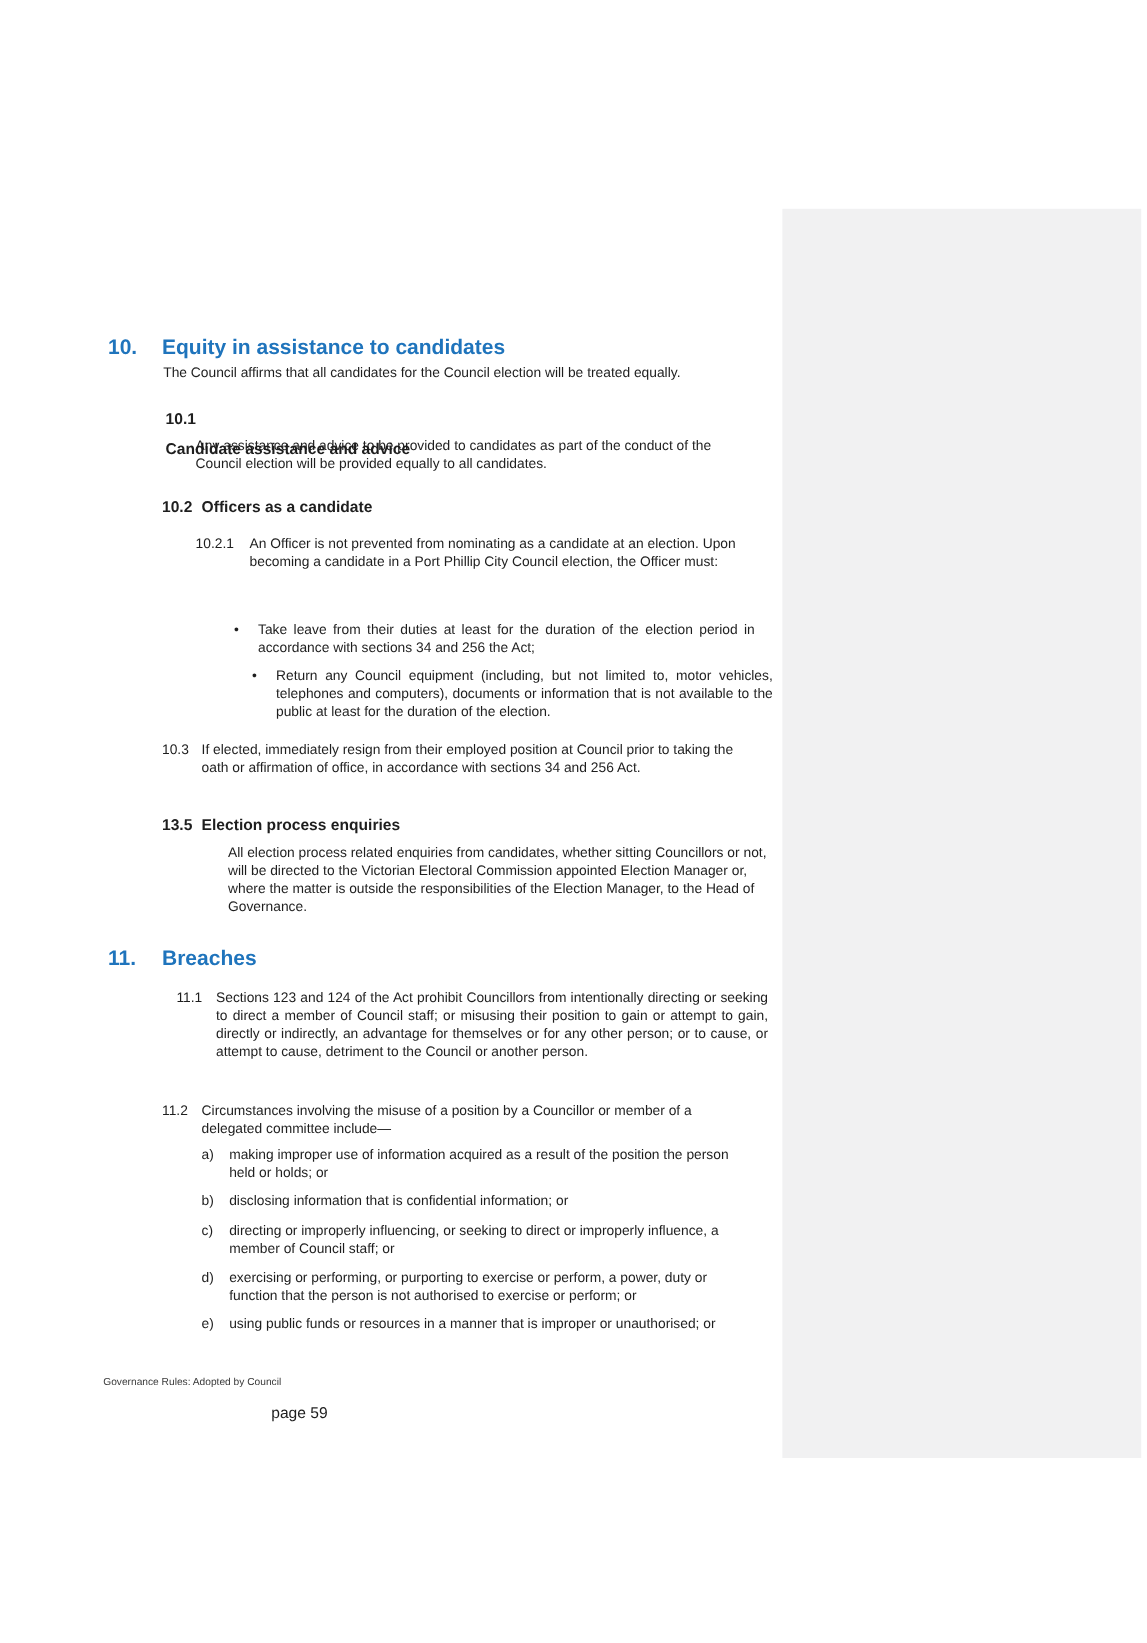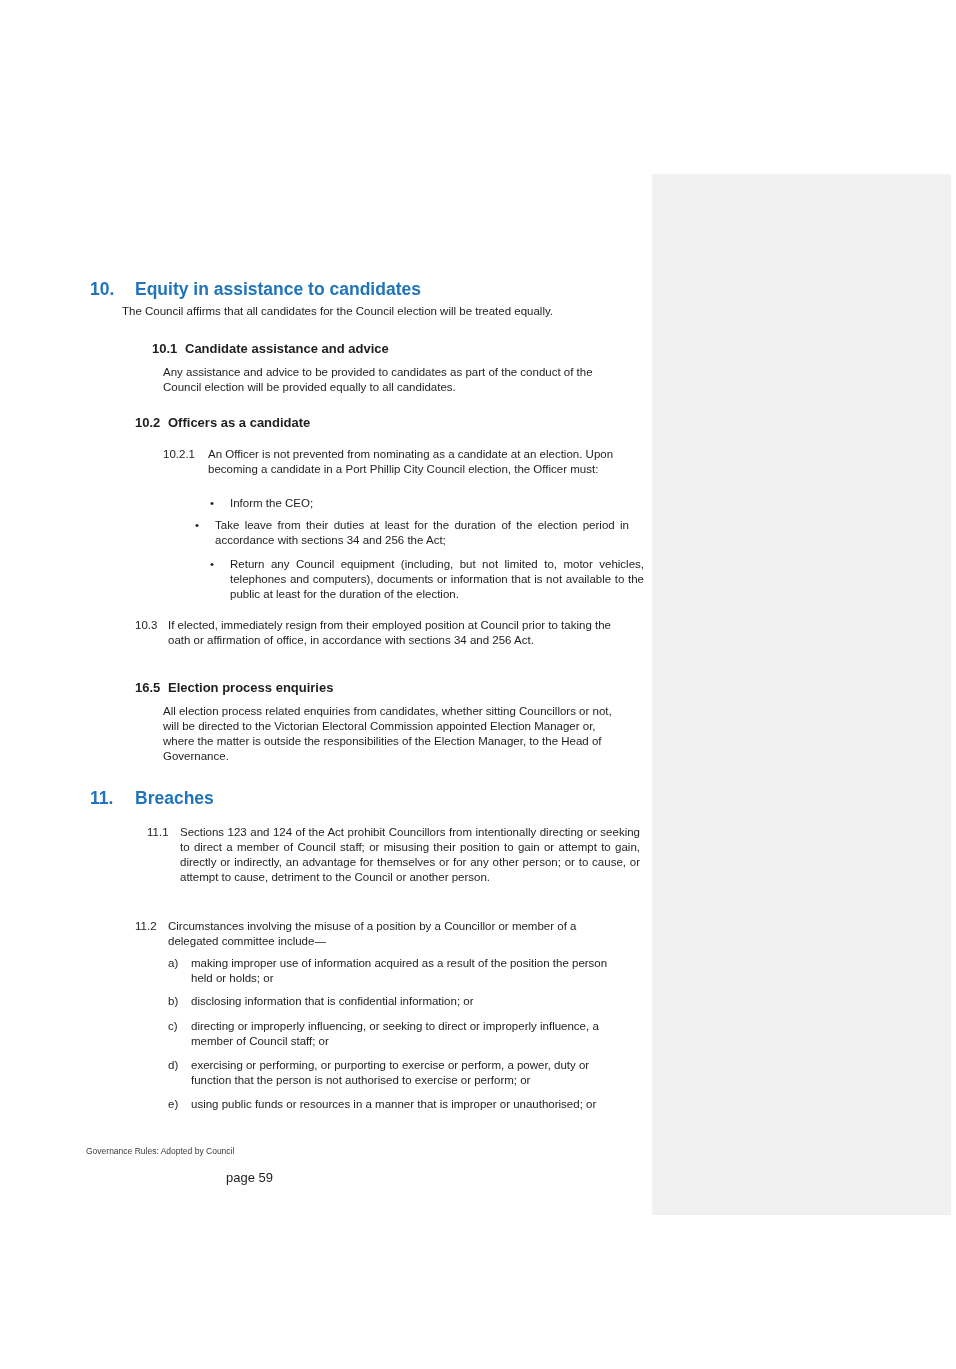--- a/index.html
+++ b/index.html
@@ -34,76 +34,72 @@
   .bold { font-weight:bold; }
   .sub-title { font-size:13px; line-height:15px; }
   .bullet-marker { width:20px; flex:none; }
   .bullet-marker::before { content:"\2022"; }
   .item-label { width:23px; flex:none; }
   .just { text-align:justify; }
   .w424 { width:424px; }
   .w440 { width:440px; }
   .w445 { width:445px; }
   .w450 { width:450px; }
-  .w460 { width:460px; }
+  .w460 { width:460px;margin-left:27px; }
   .w465 { width:465px; }
   .w470 { width:470px; }
   .footer-doc { font-size:8.5px; line-height:11px; color:#3a3a3a; }
   .footer-page { font-size:13px; line-height:14px; }
 </style>
 </head>
 <body>
 
 <div class="page">
 
   <div class="side-panel"></div>
 
   <div class="blk h-major" style="left:70px; top:259px;">
     <span class="num">10.</span>
     <span>Equity in assistance to candidates</span>
   </div>
 
-  <div class="blk" style="left:107px; top:289px; white-space:nowrap;">The Council affirms that all candidates for the Council election will be treated equally.</div>
+  <div class="blk" style="left:121px; top:289px; white-space:nowrap;">The Council affirms that all candidates for the Council election will be treated equally.</div>
 
-  <div class="blk row bold sub-title" style="left:132px; top:321px;">
+  <div class="blk row bold sub-title" style="left:118px; top:321px;flex-direction:column;">
     <span class="num sub-num">10.1</span>
     <span>Candidate assistance and advice</span>
   </div>
   <div class="blk w470" style="left:148px; top:350px;">Any assistance and advice to be provided to candidates as part of the conduct of the Council election will be provided equally to all candidates.</div>
 
   <div class="blk row bold sub-title" style="left:115px; top:395px;">
     <span class="num sub-num">10.2</span>
     <span>Officers as a candidate</span>
   </div>
 
   <div class="blk row" style="left:143px; top:427px;">
     <span class="num clause-num">10.2.1</span>
     <span class="w440">An Officer is not prevented from nominating as a candidate at an election. Upon becoming a candidate in a Port Phillip City Council election, the Officer must:</span>
   </div>
 
-  <div class="blk row" style="left:190px; top:476px;">
-    <span class="bullet-marker"></span>
-    <span class="w424">Inform the CEO;</span>
-  </div>
   <div class="blk row" style="left:175px; top:498px;">
     <span class="bullet-marker"></span>
     <span class="w424 just">Take leave from their duties at least for the duration of the election period in accordance with sections 34 and 256 the Act;</span>
   </div>
   <div class="blk row" style="left:190px; top:537px;">
     <span class="bullet-marker"></span>
     <span class="w424 just">Return any Council equipment (including, but not limited to, motor vehicles, telephones and computers), documents or information that is not available to the public at least for the duration of the election.</span>
   </div>
 
   <div class="blk row" style="left:115px; top:598px;">
     <span class="num sub-num">10.3</span>
     <span class="w465">If elected, immediately resign from their employed position at Council prior to taking the oath or affirmation of office, in accordance with sections 34 and 256 Act.</span>
   </div>
 
   <div class="blk row bold sub-title" style="left:115px; top:660px;">
-    <span class="num sub-num">16.5</span>
+    <span class="num sub-num">13.5</span>
     <span>Election process enquiries</span>
   </div>
   <div class="blk w460" style="left:148px; top:689px;">All election process related enquiries from candidates, whether sitting Councillors or not, will be directed to the Victorian Electoral Commission appointed Election Manager or, where the matter is outside the responsibilities of the Election Manager, to the Head of Governance.</div>
 
   <div class="blk h-major" style="left:70px; top:768px;">
     <span class="num">11.</span>
     <span>Breaches</span>
   </div>
 
   <div class="blk row" style="left:115px; top:805px;margin-left:12px;">

